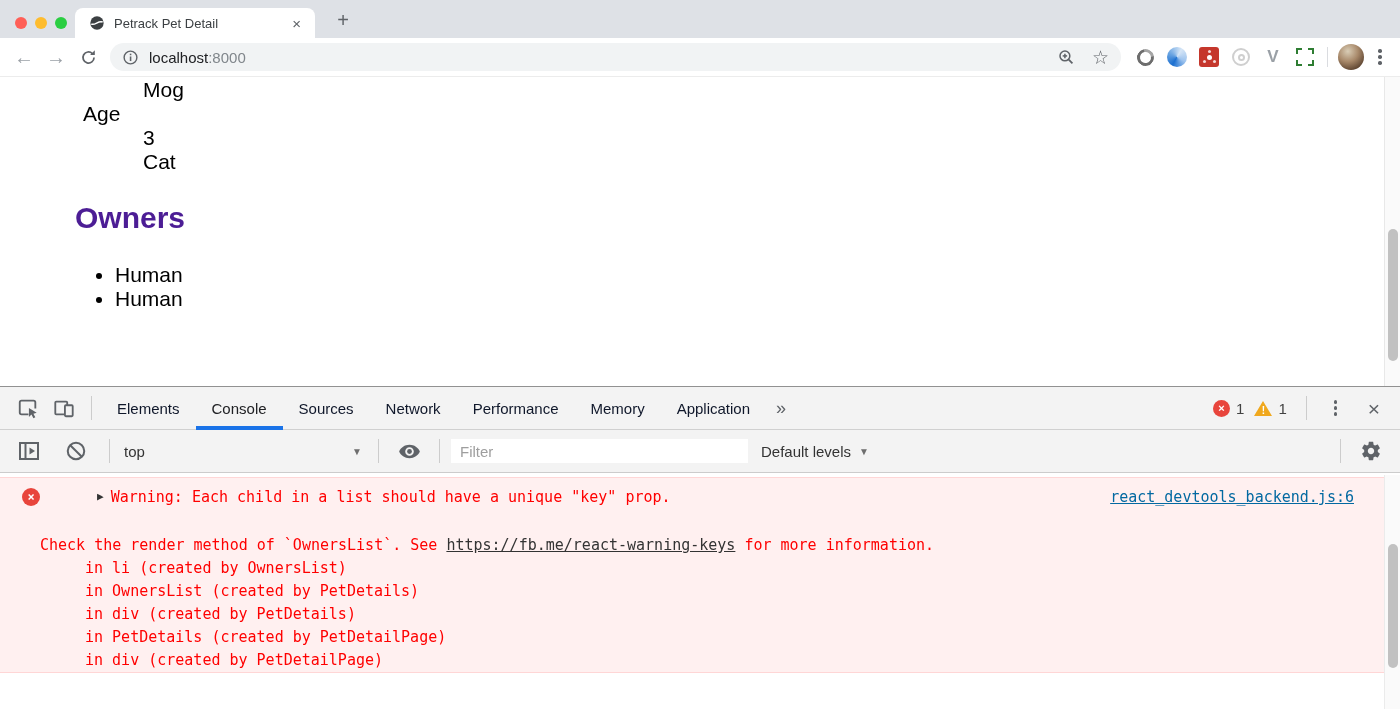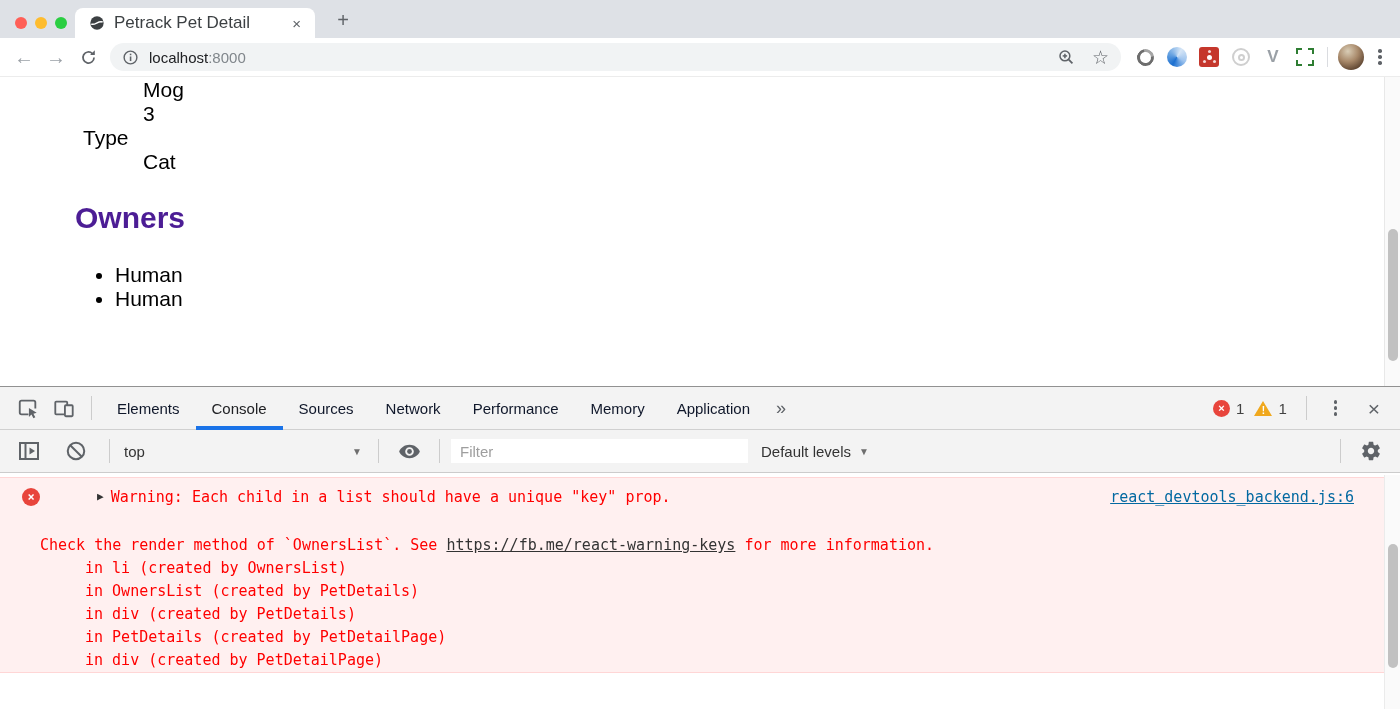--- a/index.html
+++ b/index.html
@@ -8,21 +8,21 @@
   .window { position:relative; width:1400px; height:709px; background:#fff; overflow:hidden; }
 
   
   .tabstrip { position:absolute; top:0; left:0; right:0; height:38px; background:#dee1e6; }
   .lights { position:absolute; left:15px; top:17px; display:flex; gap:8px; }
   .light { width:12px; height:12px; border-radius:50%; }
   .light.red { background:#ff5f57; }
   .light.yellow { background:#febc2e; }
   .light.green { background:#2ace42; }
   .tab { position:absolute; left:75px; bottom:0; width:240px; height:30px; background:#fff; border-radius:8px 8px 0 0; display:flex; align-items:center; padding:0 10px 0 14px; }
-  .tab-title { flex:1; margin-left:9px; font-size:17px; color:#3c4043; white-space:nowrap; overflow:hidden; }
+  .tab-title { flex:1; margin-left:9px; font-size:13px; color:#3c4043; white-space:nowrap; overflow:hidden; }
   .tab-close { font-size:15px; color:#5f6368; line-height:1; padding:2px 4px; }
   .newtab { position:absolute; left:328px; bottom:3px; width:30px; height:30px; display:grid; place-items:center; font-size:20px; color:#5f6368; }
 
   
   .toolbar { position:absolute; top:38px; left:0; right:0; height:39px; background:#fff; border-bottom:1px solid #ececec; display:flex; align-items:center; padding:0 8px; }
   .navbtn { width:32px; height:30px; display:grid; place-items:center; font-size:20px; color:#9aa0a6; }
   .navbtn svg { display:block; }
   .omnibox { flex:1; height:28px; background:#f1f3f4; border-radius:14px; display:flex; align-items:center; margin:0 8px 0 6px; padding:0 12px; min-width:0; }
   .url { margin-left:10px; font-size:15px; }
   .url .host { color:#202124; }
@@ -175,22 +175,22 @@
         <i></i>
         <i></i>
         <i></i>
       </span>
   </div>
 
   <div class="page">
     <div class="page-inner">
       <dl>
         <dd>Mog</dd>
+        <dt>Age</dt>
         <dd>3</dd>
-        <dt>Type</dt>
         <dd>Cat</dd>
       </dl>
       <h2>Owners</h2>
       <ul>
         <li>Human</li>
         <li>Human</li>
       </ul>
     </div>
     <div class="scrollbar">
       <div class="scroll-thumb"></div>

